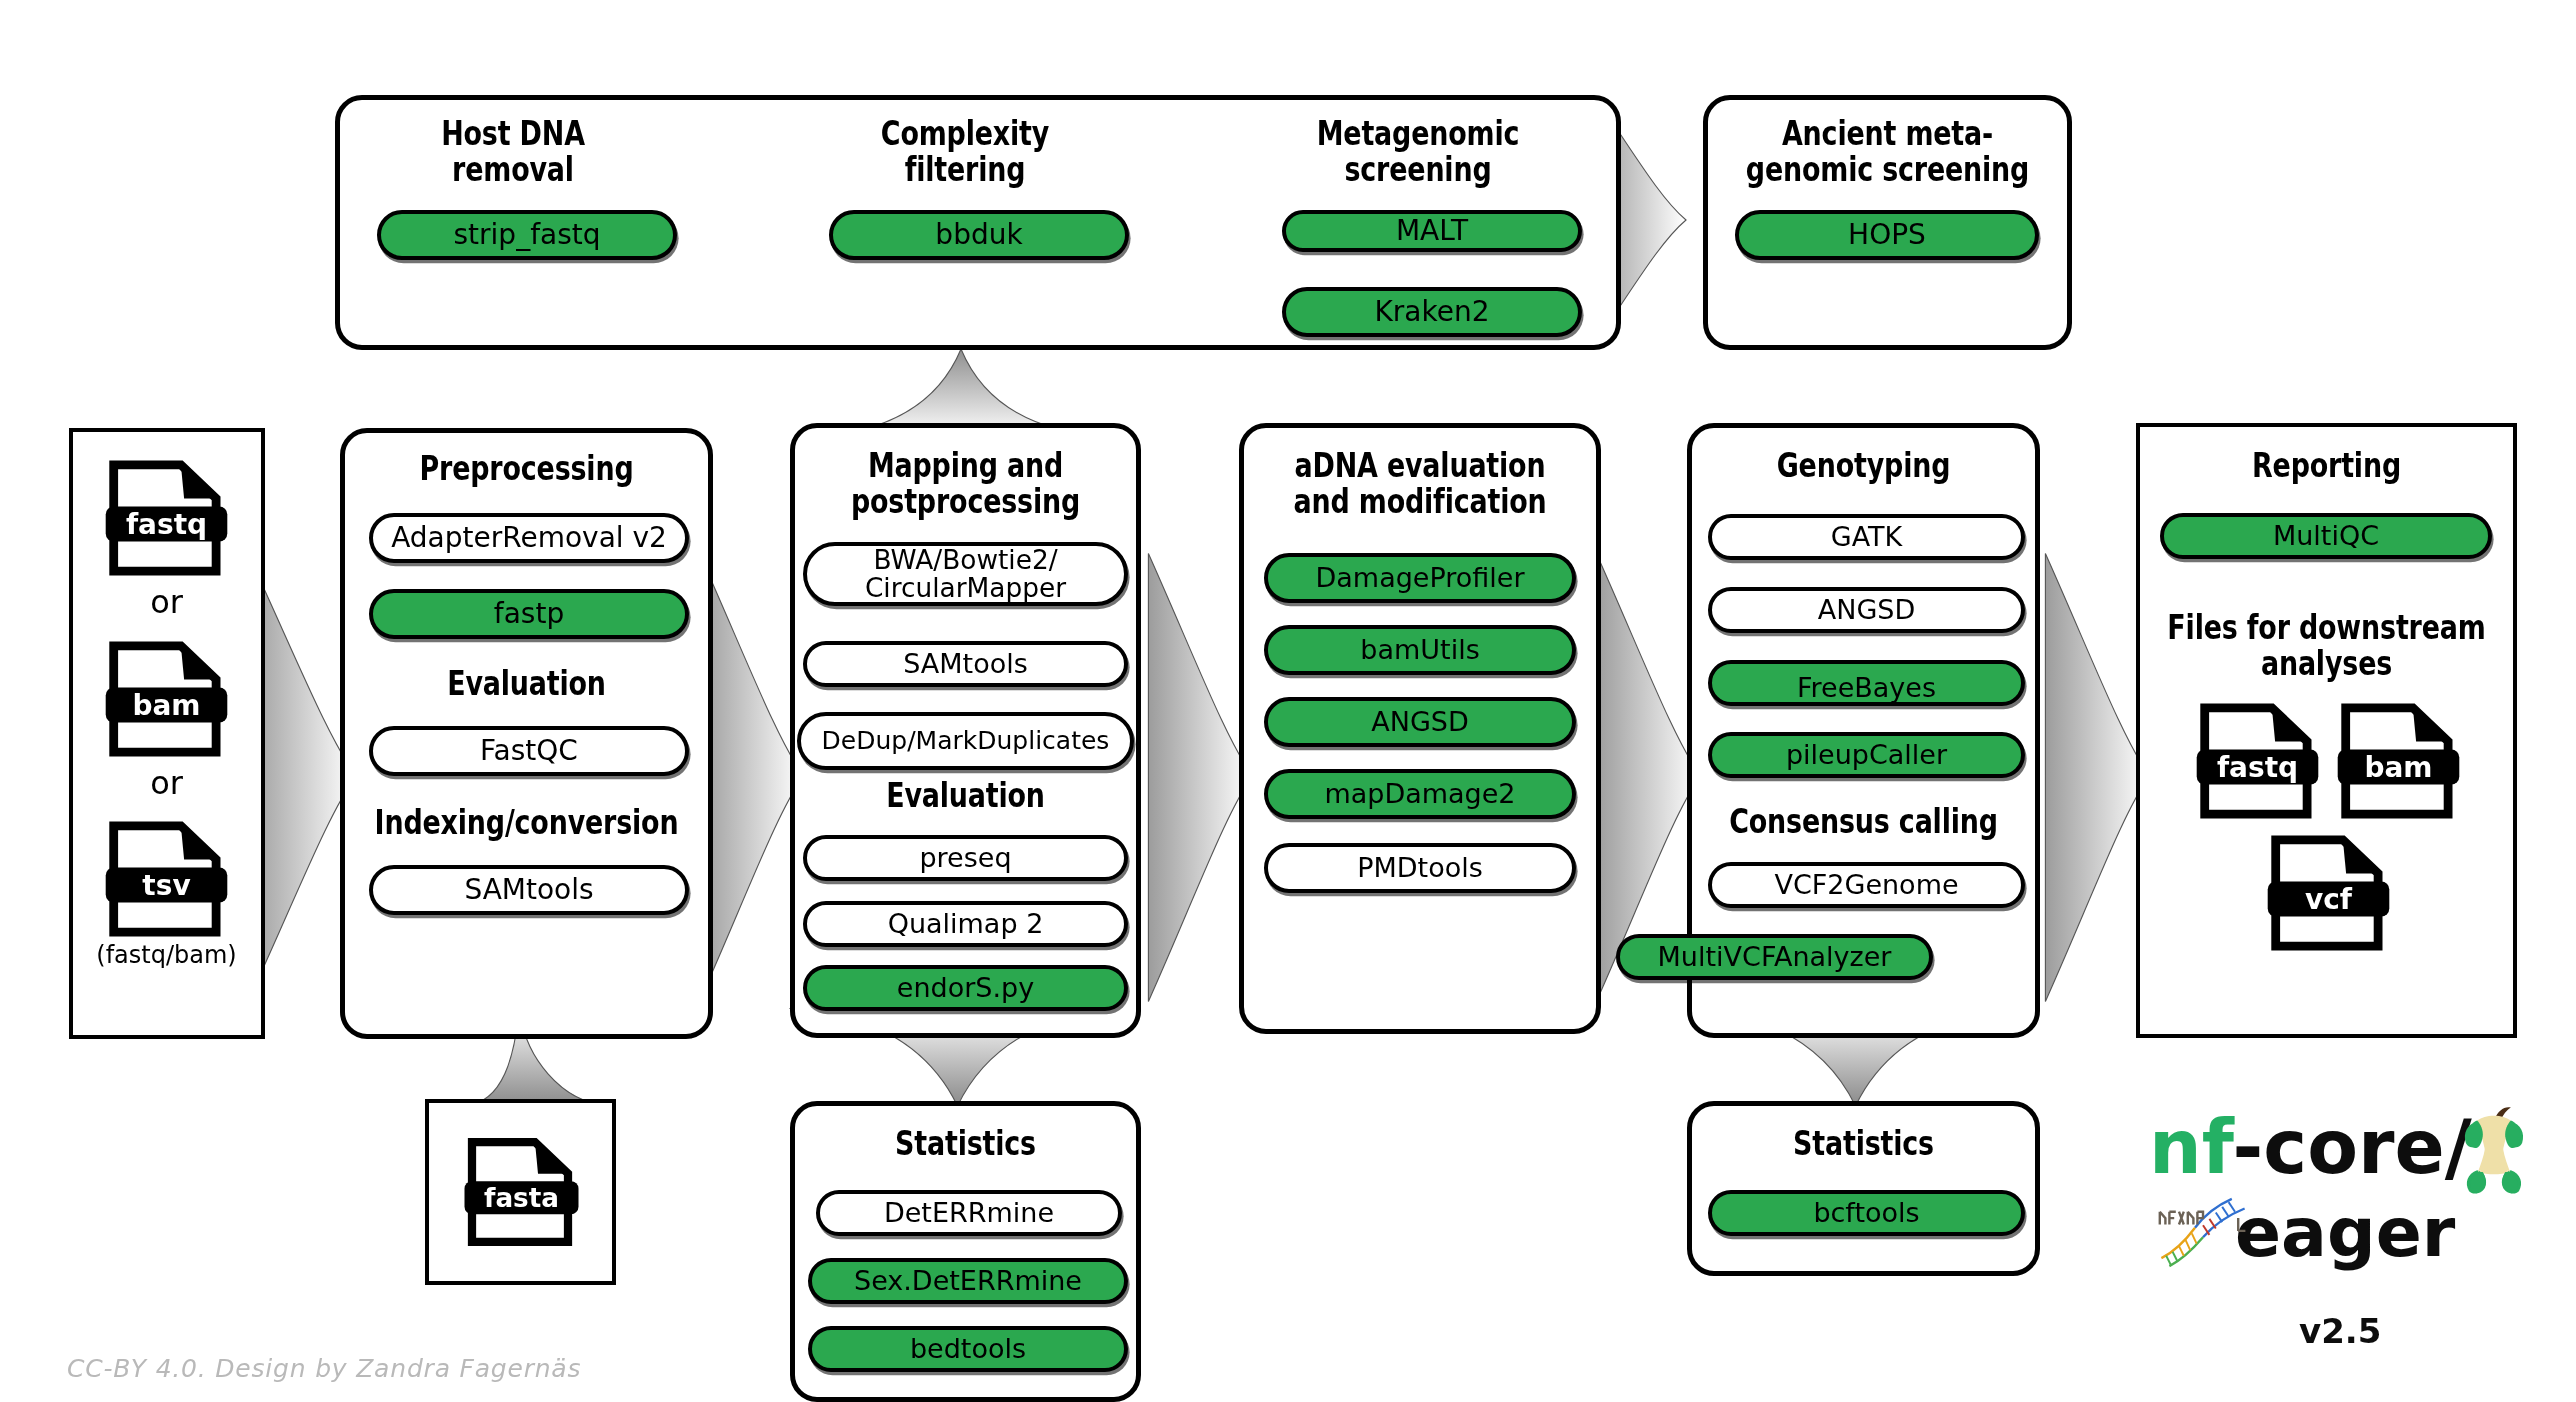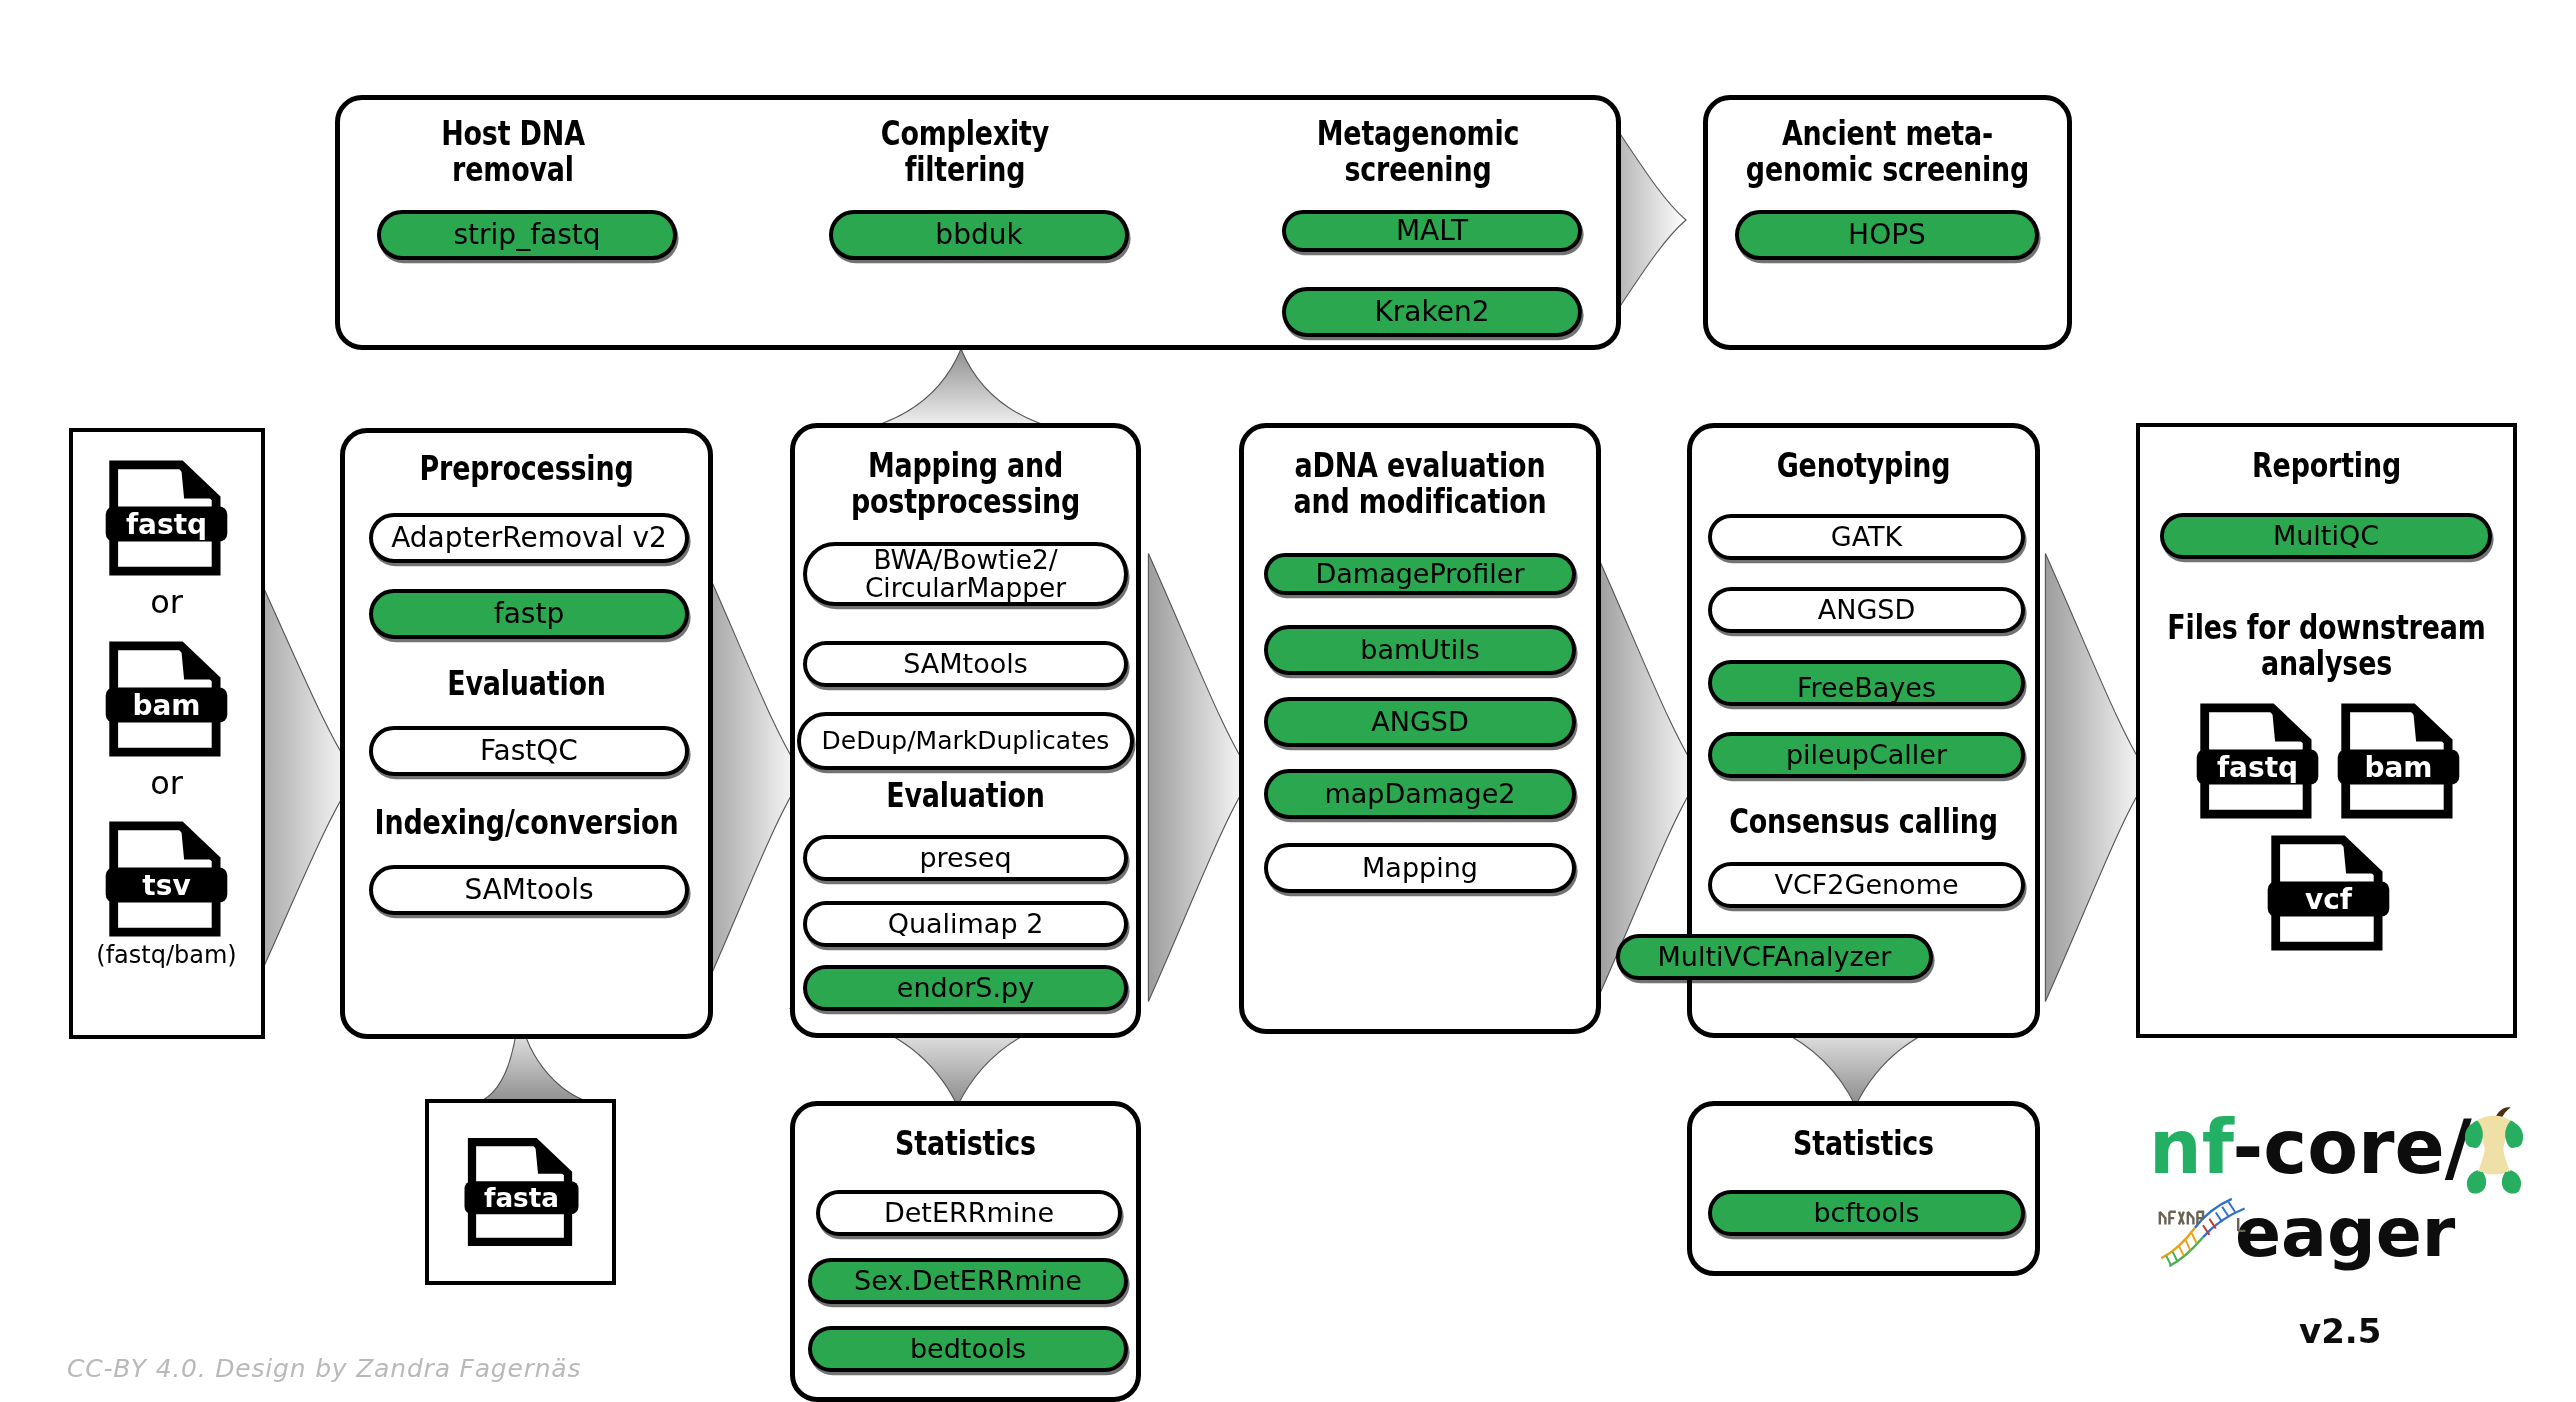--- a/index.html
+++ b/index.html
@@ -263,34 +263,34 @@
     <span>Qualimap 2</span>
   </div>
   <div class="pill green" style="left:803px;top:965px;width:325px;height:46px;font-size:27px;">
     <span>endorS.py</span>
   </div>
 
   <div class="box" style="left:1239px;top:423px;width:362px;height:611px;"></div>
   <div class="hdr cond" style="left:1242px;top:447px;width:356px;font-size:34px;">
     <span>aDNA evaluation and modification</span>
   </div>
-  <div class="pill green" style="left:1264px;top:553px;width:312px;height:42px;font-size:27px;">
+  <div class="pill green" style="left:1264px;top:553px;width:312px;height:50px;font-size:27px;">
     <span>DamageProfiler</span>
   </div>
   <div class="pill green" style="left:1264px;top:625px;width:312px;height:50px;font-size:27px;">
     <span>bamUtils</span>
   </div>
   <div class="pill green" style="left:1264px;top:697px;width:312px;height:50px;font-size:27px;">
     <span>ANGSD</span>
   </div>
   <div class="pill green" style="left:1264px;top:769px;width:312px;height:50px;font-size:27px;">
     <span>mapDamage2</span>
   </div>
   <div class="pill" style="left:1264px;top:843px;width:312px;height:50px;font-size:27px;">
-    <span>Mapping</span>
+    <span>PMDtools</span>
   </div>
 
   <div class="box" style="left:1687px;top:423px;width:353px;height:615px;"></div>
   <div class="hdr cond" style="left:1695px;top:447px;width:337px;font-size:34px;">
     <span>Genotyping</span>
   </div>
   <div class="pill" style="left:1708px;top:514px;width:317px;height:46px;font-size:27px;">
     <span>GATK</span>
   </div>
   <div class="pill" style="left:1708px;top:587px;width:317px;height:46px;font-size:27px;">

